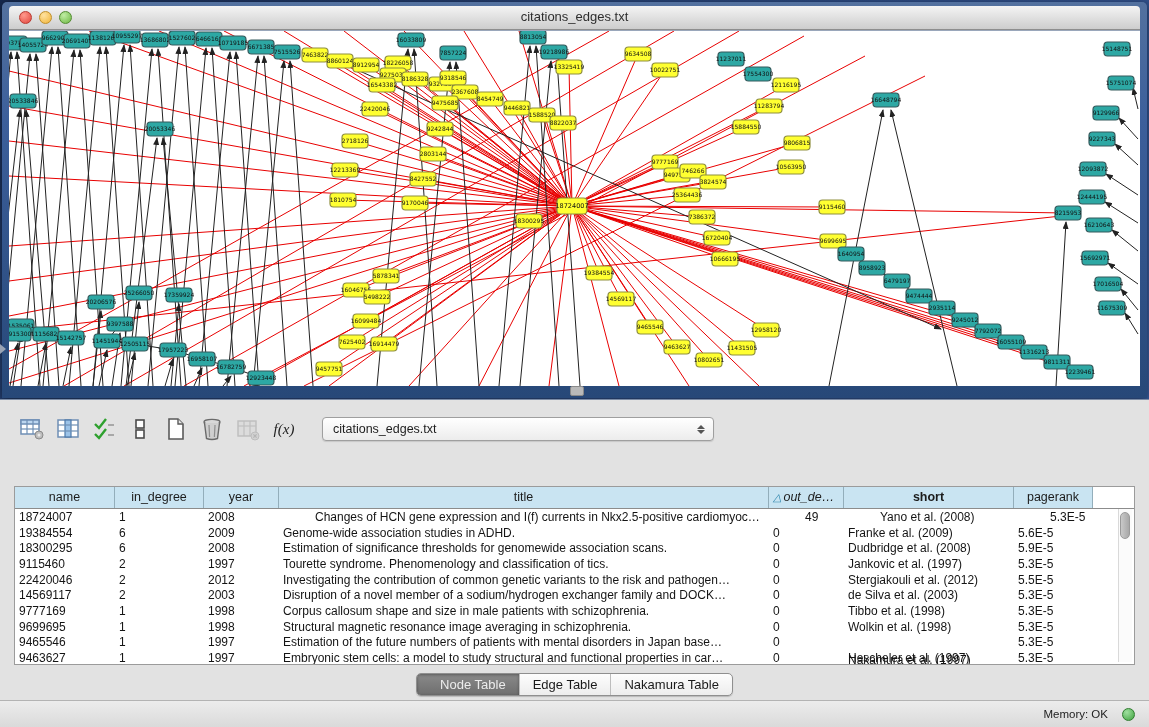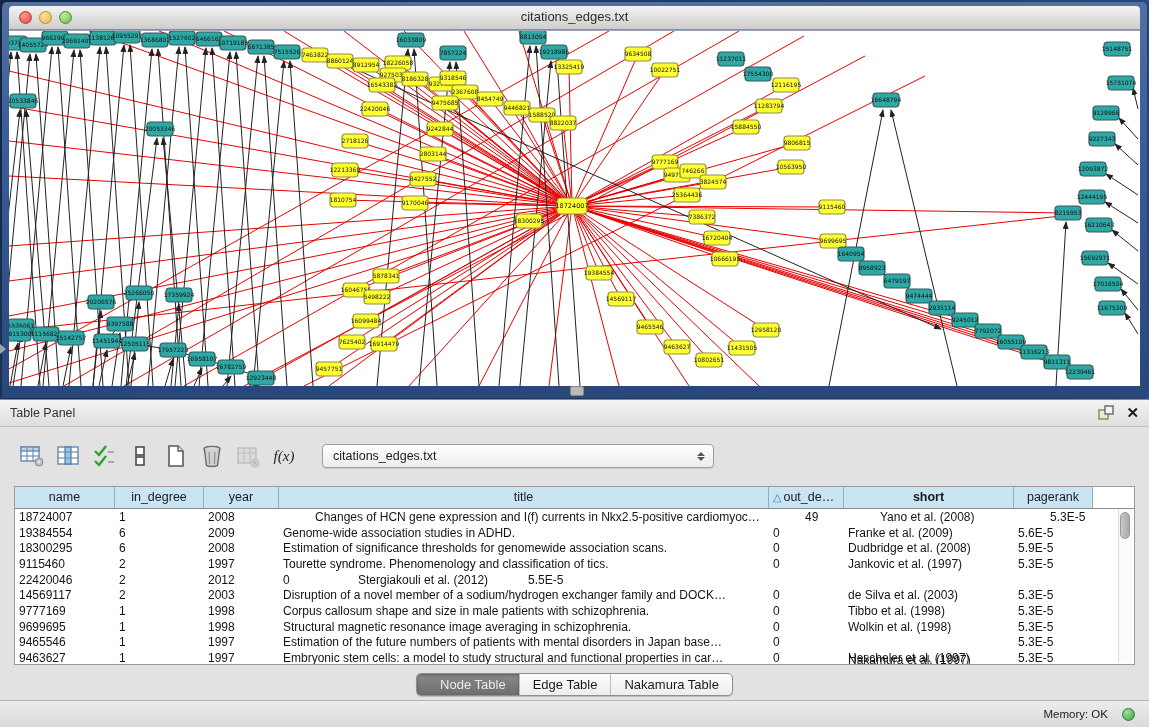--- a/index.html
+++ b/index.html
@@ -784,31 +784,20 @@
           <rect x="239" y="340" width="26" height="14" rx="3.5" fill="#2da8a4" stroke="#345a5c" stroke-width="1.2"></rect>
           <text x="252" y="349" text-anchor="middle" font-size="6" fill="#111" font-family="&quot;DejaVu Sans&quot;, sans-serif">12923448</text>
         </g>
       </svg>
     </div>
   <div class="divider-handle"></div>
 </div>
 <div class="edge-collapse-arrow"></div>
 
 <div id="table-panel">
-  <div class="panel-header">
-    <span class="panel-title">Table Panel</span>
-    <span class="panel-header-spacer"></span>
-    <span class="float-icon">
-      <svg width="16" height="16" viewBox="0 0 16 16">
-        <rect x="1" y="5" width="9" height="9" fill="none" stroke="#8a8a4a" stroke-width="1.4"></rect>
-        <rect x="7" y="1" width="8" height="8" fill="#f4f4f4" stroke="#666" stroke-width="1.4"></rect>
-      </svg>
-    </span>
-    <span class="close-icon">✕</span>
-  </div>
 
   <div class="toolbar">
     <span class="tb-icon">
       <svg width="24" height="24" viewBox="0 0 24 24">
         <rect x="1" y="3" width="18" height="14" fill="#fff" stroke="#6f8fb5" stroke-width="1.5"></rect>
         <rect x="1" y="3" width="18" height="4" fill="#bcd6ef" stroke="#6f8fb5" stroke-width="1.5"></rect>
         <line x1="7" y1="3" x2="7" y2="17" stroke="#6f8fb5" stroke-width="1.2"></line>
         <line x1="13" y1="3" x2="13" y2="17" stroke="#6f8fb5" stroke-width="1.2"></line>
         <line x1="1" y1="12" x2="19" y2="12" stroke="#6f8fb5" stroke-width="1.2"></line>
         <circle cx="19" cy="18" r="4" fill="#bdbdbd" stroke="#8a8a8a" stroke-width="1"></circle>
@@ -872,21 +861,21 @@
       </span>
     </div>
   </div>
 
   <div class="table-wrap">
     <div class="thead" id="thead">
         <div class="th" style="width: 100px;">name</div>
         <div class="th" style="width: 89px;">in_degree</div>
         <div class="th" style="width: 75px;">year</div>
         <div class="th" style="width: 490px;">title</div>
-        <div class="th sorted" style="width: 75px;"><span class="sort-tri">△</span>out_de…</div>
+        <div class="th sorted" style="width: 75px; font-style: italic;"><span class="sort-tri">△</span>out_de…</div>
         <div class="th" style="width: 170px; font-weight: bold;">short</div>
         <div class="th" style="width: 79px;">pagerank</div>
         <div class="th-fill"></div>
       </div>
     <div id="tbody">
         <div class="tr">
           <div class="td" style="width: 100px;">18724007</div>
           <div class="td" style="width: 89px;">1</div>
           <div class="td" style="width: 75px;">2008</div>
           <div class="td" style="width: 490px; margin-left: 32px;">Changes of HCN gene expression and I(f) currents in Nkx2.5-positive cardiomyoc…</div>
@@ -918,20 +907,21 @@
           <div class="td" style="width: 75px;">1997</div>
           <div class="td" style="width: 490px;">Tourette syndrome. Phenomenology and classification of tics.</div>
           <div class="td" style="width: 75px;">0</div>
           <div class="td" style="width: 170px;">Jankovic et al. (1997)</div>
           <div class="td" style="width: 79px;">5.3E-5</div>
         </div>
         <div class="tr">
           <div class="td" style="width: 100px;">22420046</div>
           <div class="td" style="width: 89px;">2</div>
           <div class="td" style="width: 75px;">2012</div>
+          <div class="td" style="width: 490px;">Investigating the contribution of common genetic variants to the risk and pathogen…</div>
           <div class="td" style="width: 75px;">0</div>
           <div class="td" style="width: 170px;">Stergiakouli et al. (2012)</div>
           <div class="td" style="width: 79px;">5.5E-5</div>
         </div>
         <div class="tr">
           <div class="td" style="width: 100px;">14569117</div>
           <div class="td" style="width: 89px;">2</div>
           <div class="td" style="width: 75px;">2003</div>
           <div class="td" style="width: 490px;">Disruption of a novel member of a sodium/hydrogen exchanger family and DOCK…</div>
           <div class="td" style="width: 75px;">0</div>

